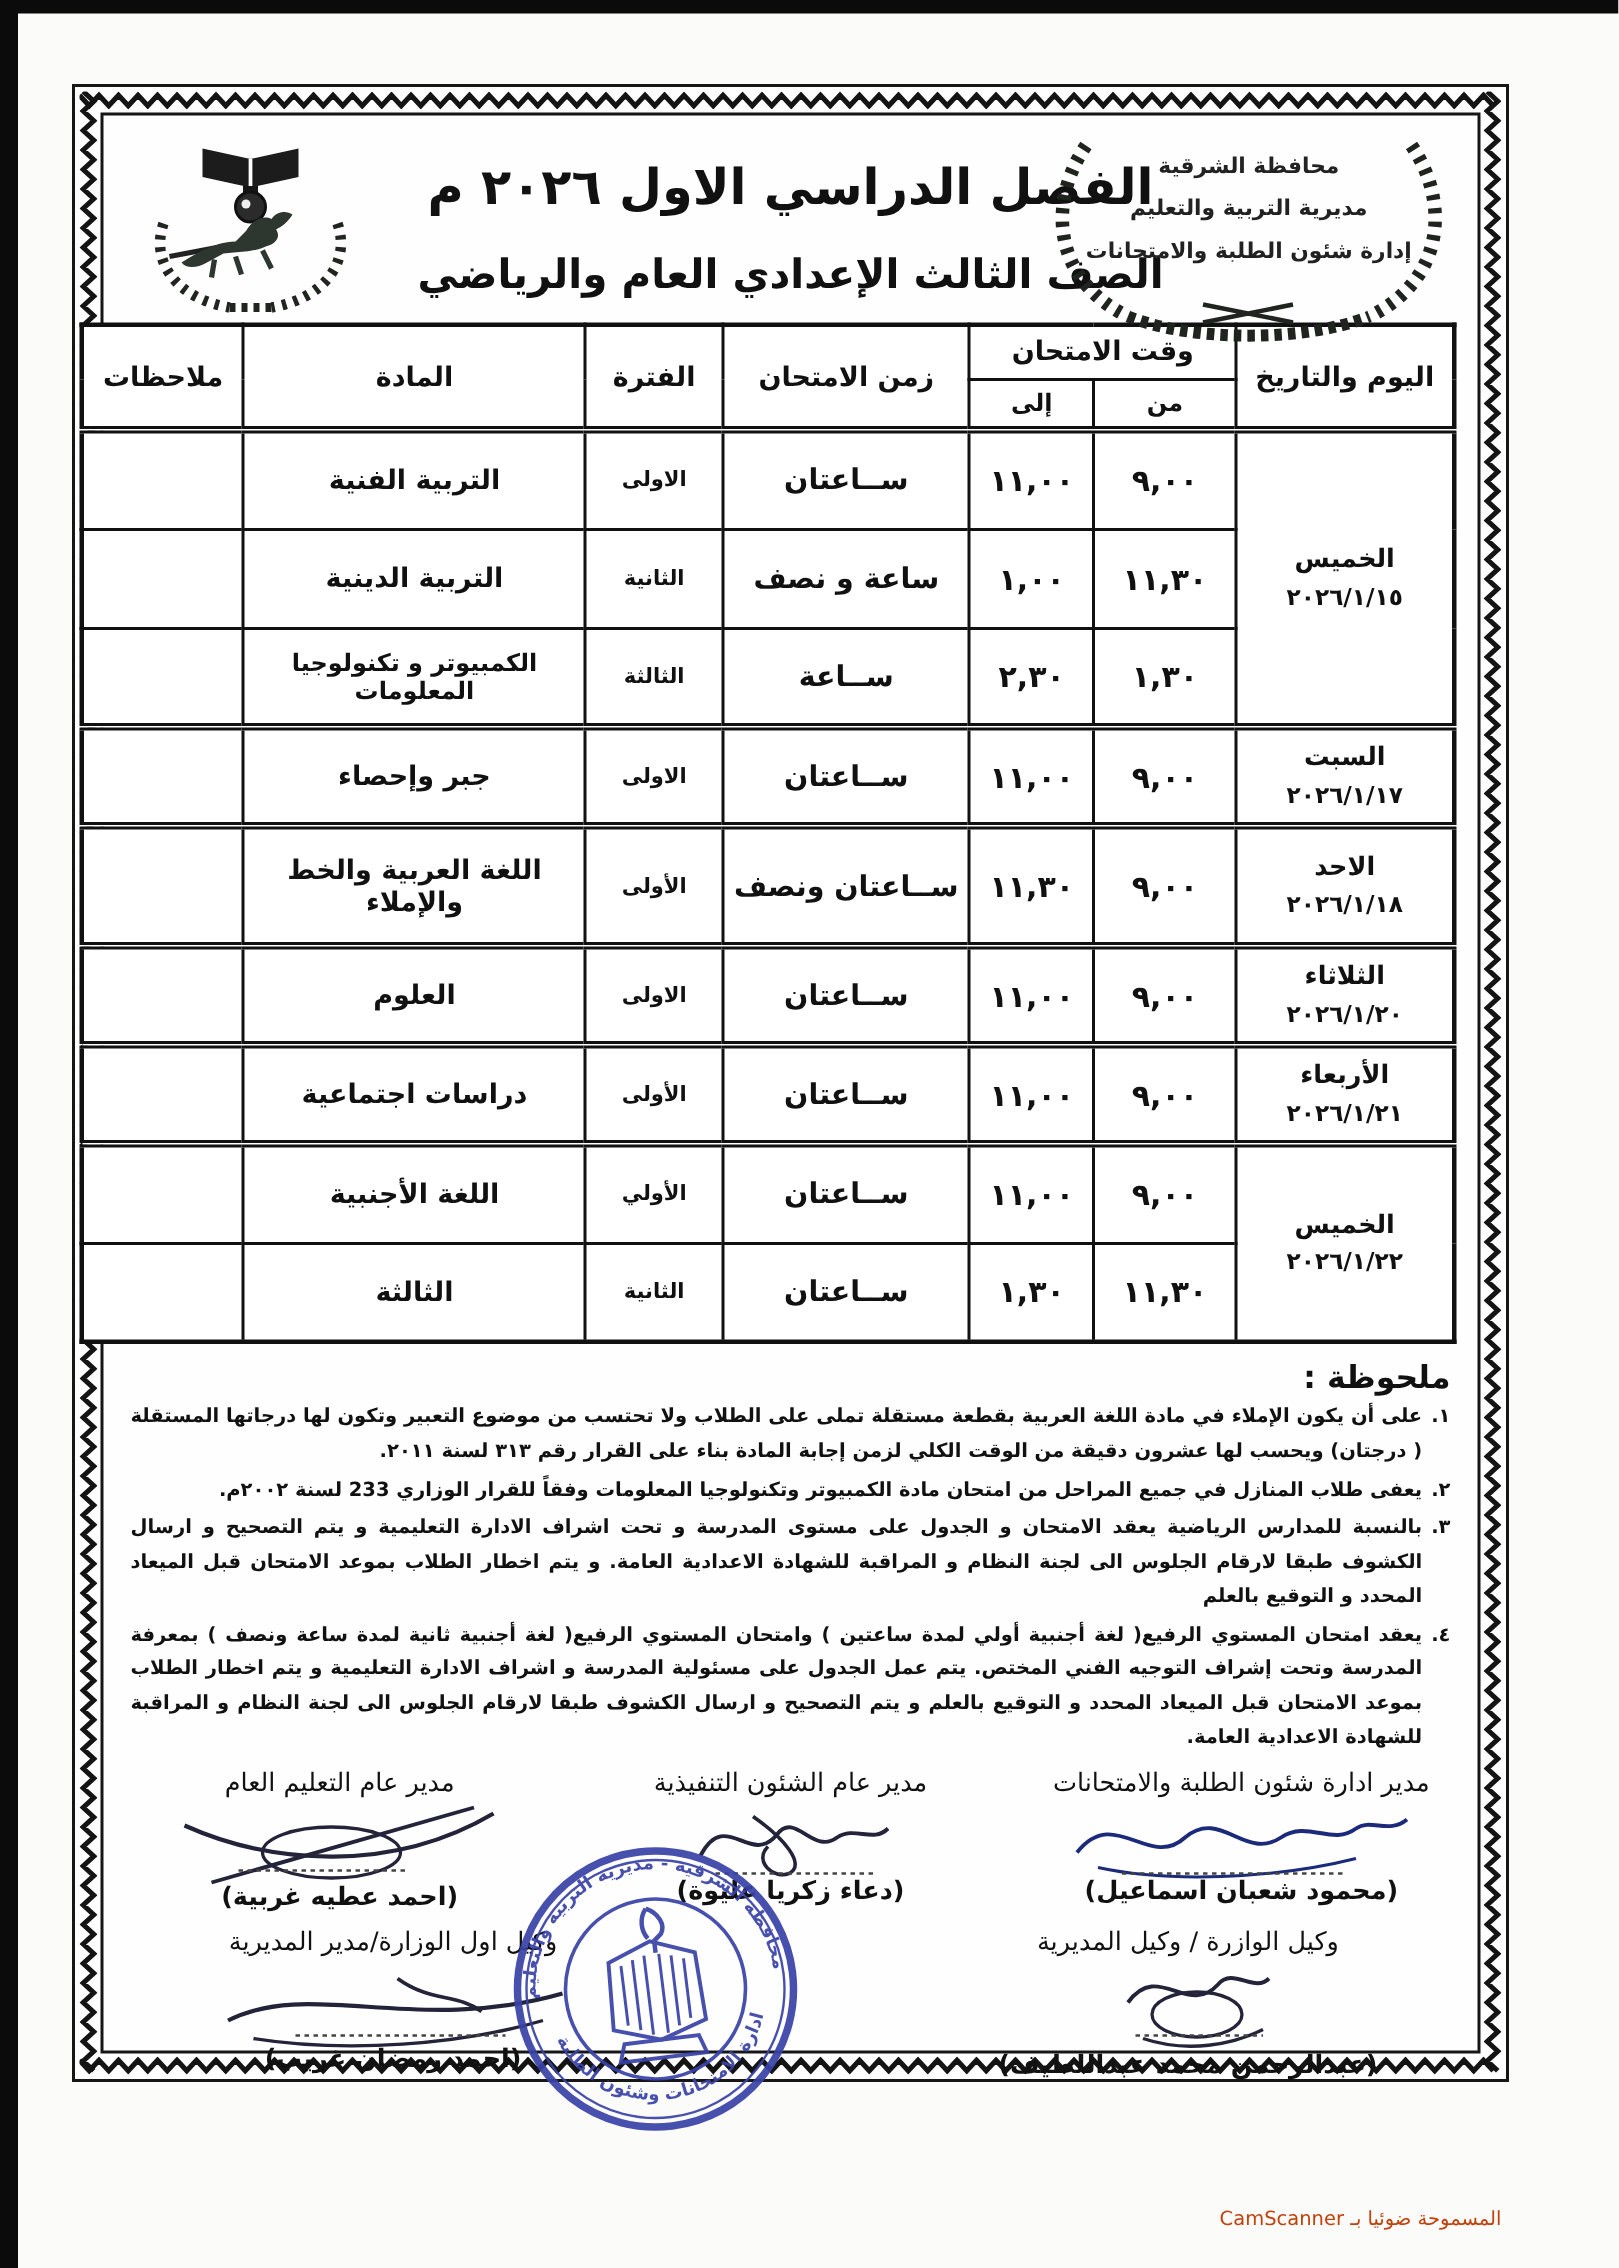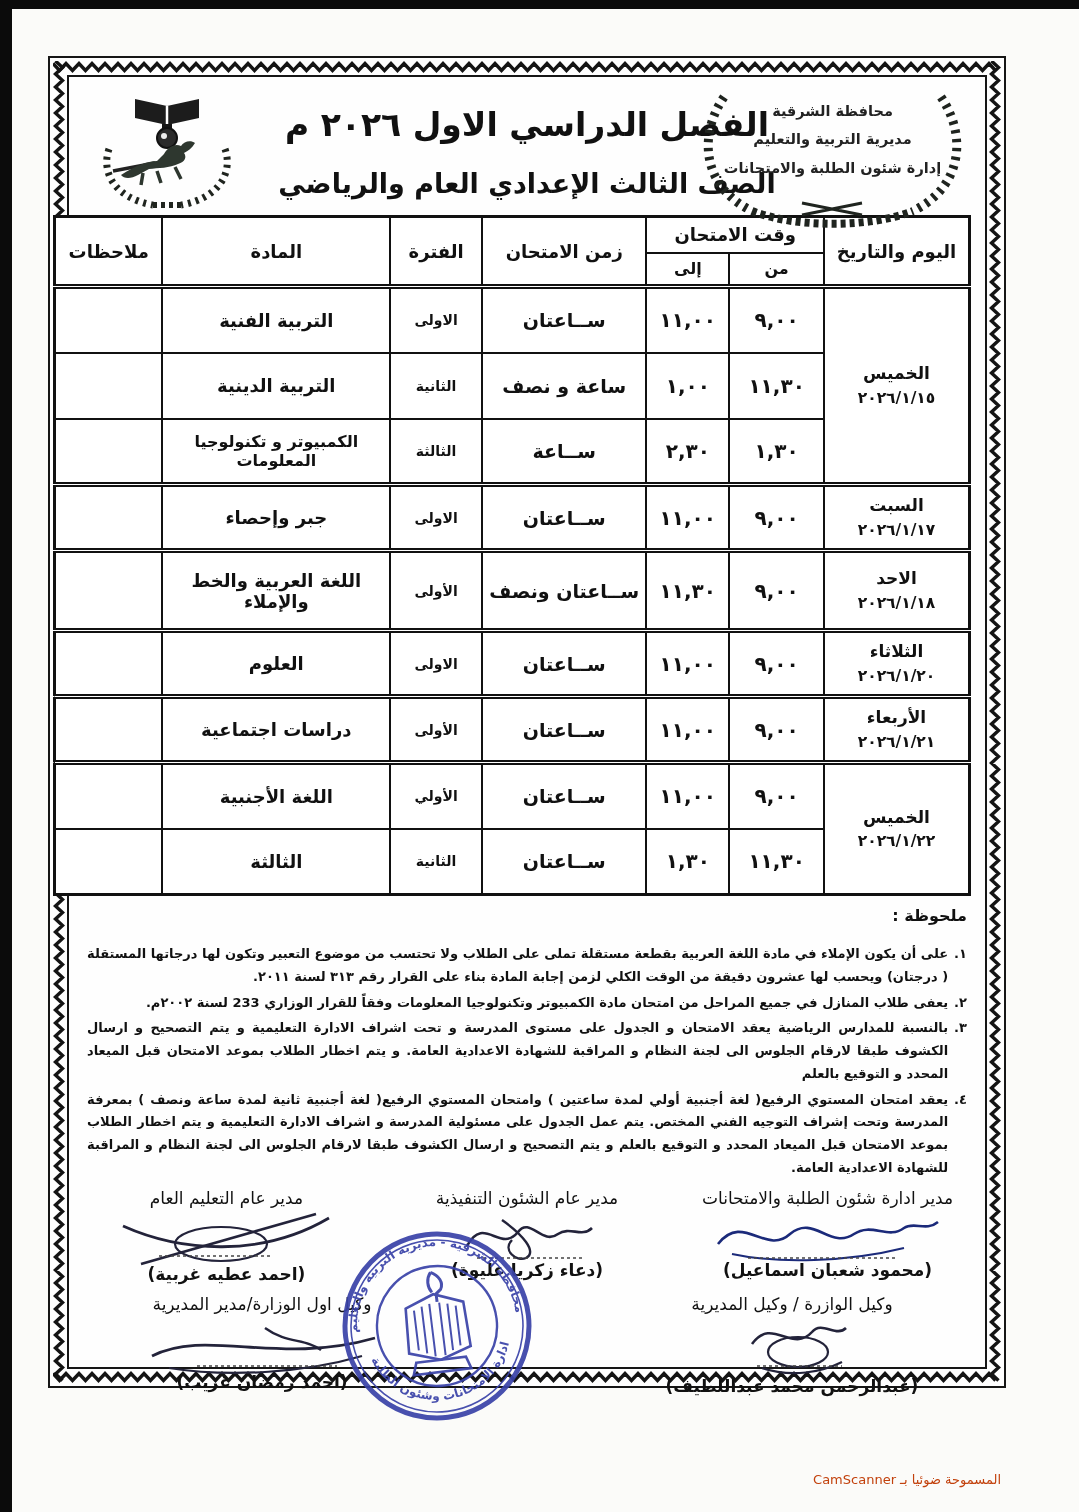--- a/index.html
+++ b/index.html
@@ -60,21 +60,21 @@
   td.c-day  { font-size:17px; line-height:1.5; }
   td.c-day .date { font-size:15.5px; letter-spacing:1px; }
   td.c-notes { width:104px; }
   tr.row { height:66px; }
   tr.row-tall { height:80px; }
   tr.grp td { border-top:5px double #111; }
   thead tr:last-child th { border-bottom:4px solid #111; }
 
   
   .notes { margin-top:10px; padding:0 4px; }
-  .notes-title { font-size:16px; font-weight:bold; margin-bottom:18px; }
+  .notes-title { font-size:21px; font-weight:bold; margin-bottom:4px; }
   .note-item { display:flex; gap:6px; font-size:13px; font-weight:bold; line-height:1.75; margin-top:3px; text-align:justify; }
   .note-num { white-space:nowrap; }
 
   
   .sig-row { display:flex; justify-content:space-between; align-items:flex-start; margin-top:8px; padding:0 2px; }
   .sig-block { text-align:center; position:relative; }
   .sig-row-1 .sig-block { width:32%; }
   .sig-row-2 { margin-top:10px; padding:0 30px; }
   .sig-row-2 .sig-block { width:36%; }
   .sig-title { font-size:17px; font-weight:normal; }

